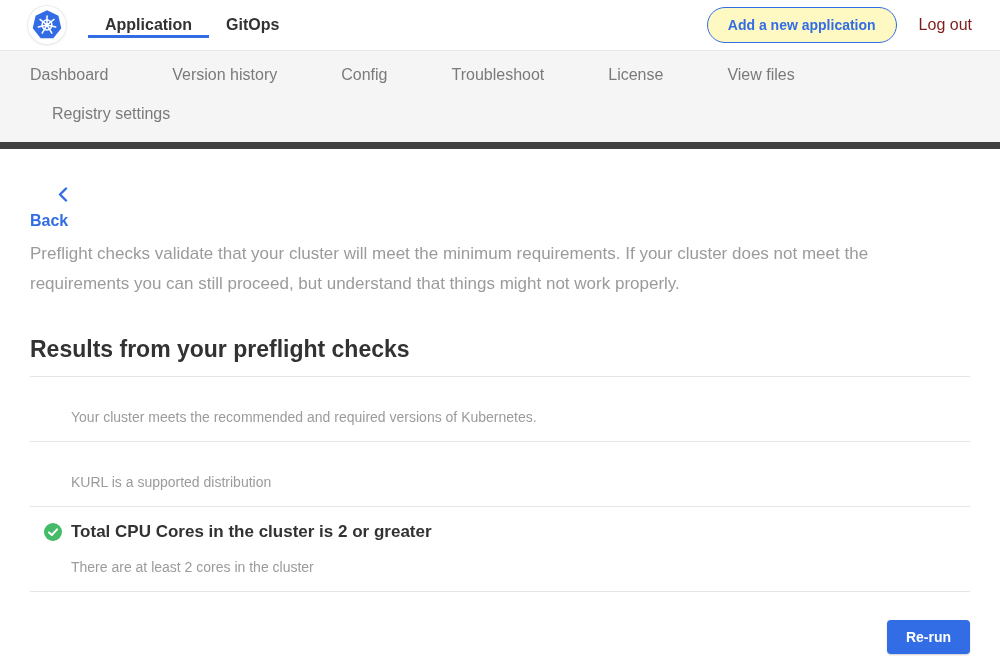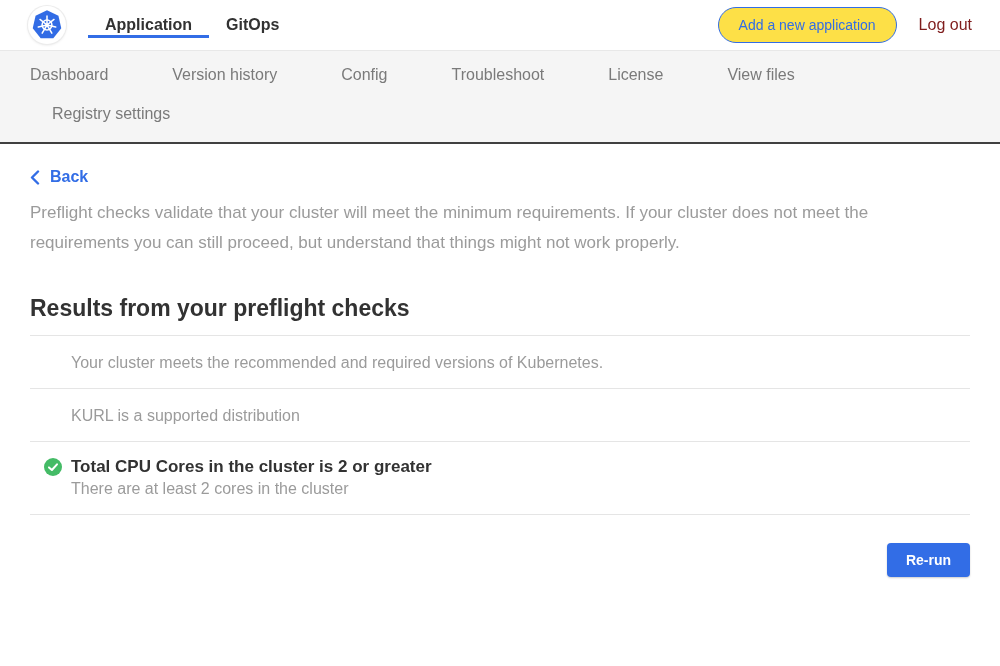--- a/index.html
+++ b/index.html
@@ -42,62 +42,63 @@
     display: none;
     position: absolute;
     left: 0; right: 0; bottom: 0;
     height: 3px;
     background: #326de6;
   }
   .top-tab.active .underline { display: block; }
   .topnav-spacer { flex: 1; }
   .add-app-btn {
     border: 1px solid #326de6;
-    background: #fde047;
+    background: #fef9c3;
     color: #326de6;
     font-family: "Liberation Sans", sans-serif;
     font-size: 14px;
-    font-weight: 400;
+    font-weight: 700;
     padding: 9px 20px;
     border-radius: 18px;
     cursor: pointer;
   }
   .logout-link {
     margin-left: 22px;
     font-size: 16px;
     color: #7f1d1d;
     cursor: pointer;
   }
 
   
   .subnav {
     background: #f5f5f5;
-    border-bottom: 2px solid #404040;
+    border-bottom: 7px solid #404040;
     padding: 15px 30px 19px 30px;
   }
   .subnav-row1 { display: flex; column-gap: 64px; }
   .subnav-row2 { margin-top: 21px; margin-left: 22px; }
   .subnav-item {
     font-size: 16px;
     color: #7a7a7a;
     cursor: pointer;
     white-space: nowrap;
   }
 
   
   .main { padding: 0 30px; }
   .back-link {
-    margin-top: 24px;
+    margin-top: 38px;
     display: inline-flex;
-    align-items: center;
+    align-items: flex-end;
     gap: 10px;
     color: #326de6;
     font-size: 16px;
     font-weight: 700;
     cursor: pointer;
+    flex-direction: column;
   }
   .page-title {
     margin-top: 17px;
     font-size: 33px;
     font-weight: 700;
     letter-spacing: -0.3px;
     color: #323232;
   }
   .page-desc {
     margin-top: 9px;
@@ -123,23 +124,23 @@
     padding-left: 14px;
   }
   .check-icon { flex: none; margin-top: 1px; }
   .check-title {
     margin-left: 9px;
     font-size: 17px;
     font-weight: 700;
     color: #323232;
   }
   .check-message {
-    margin-top: 3px;
+    margin-top: 17px;
     margin-left: 41px;
-    font-size: 16px;
+    font-size: 14px;
     color: #9b9b9b;
   }
   .footer-actions {
     display: flex;
     justify-content: flex-end;
     margin-top: 28px;
   }
   .rerun-btn {
     background: #326de6;
     border: none;

